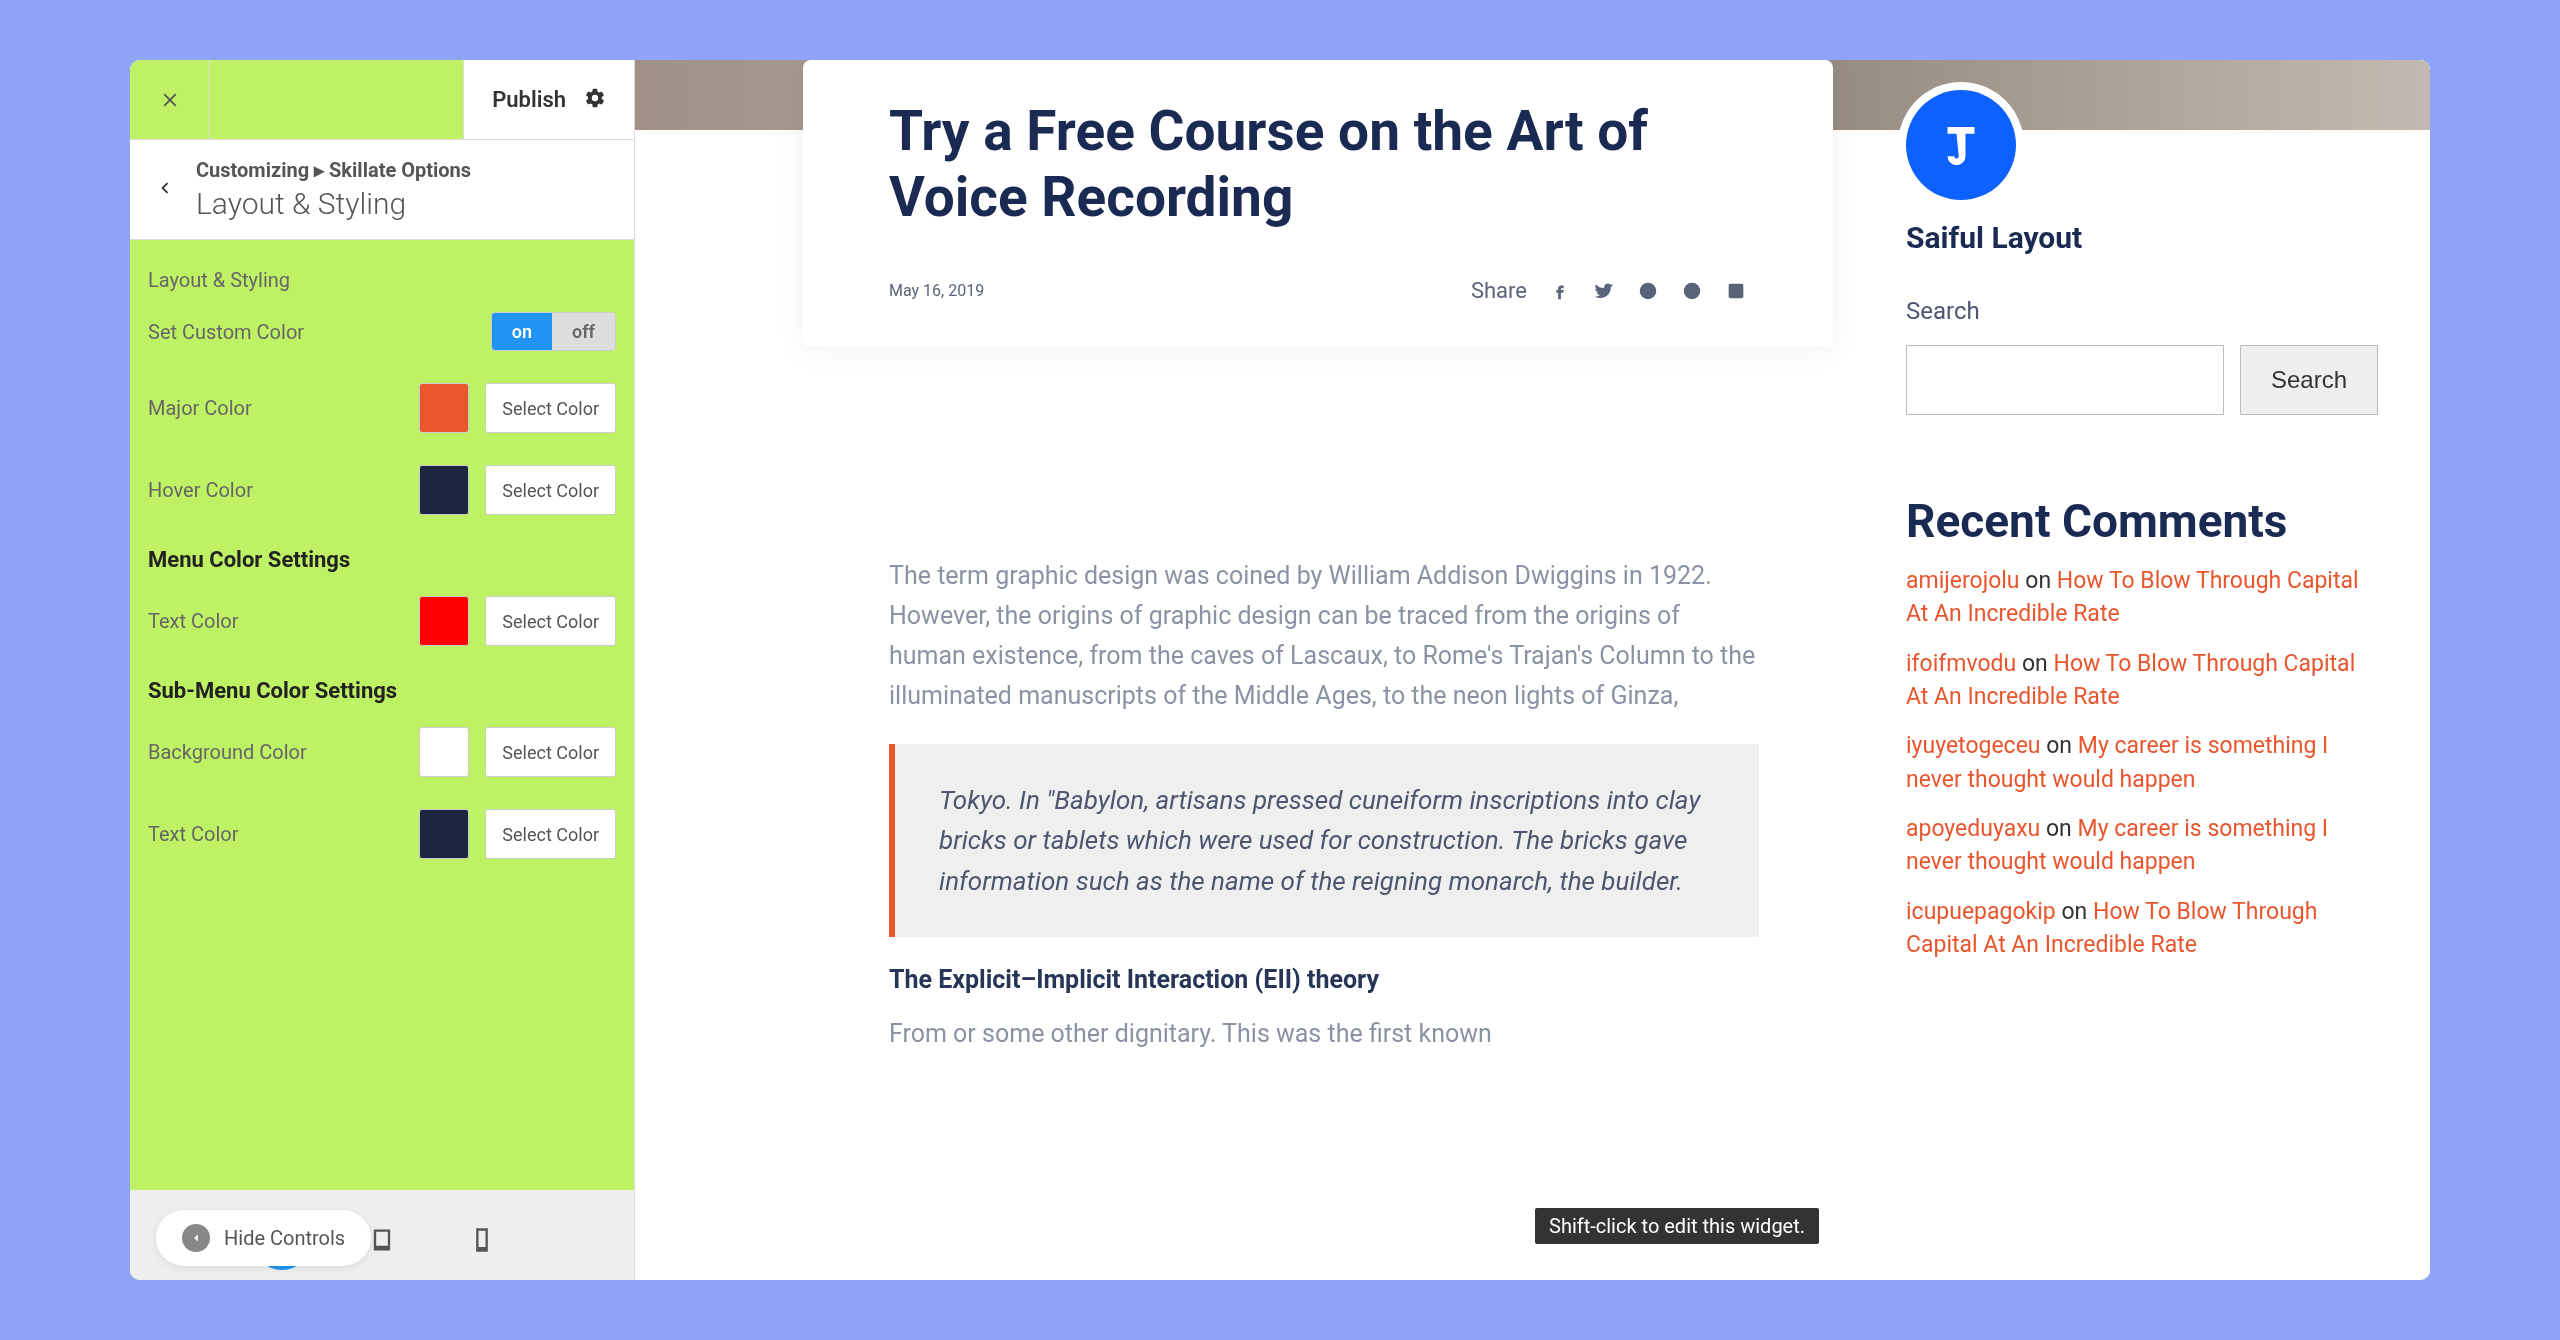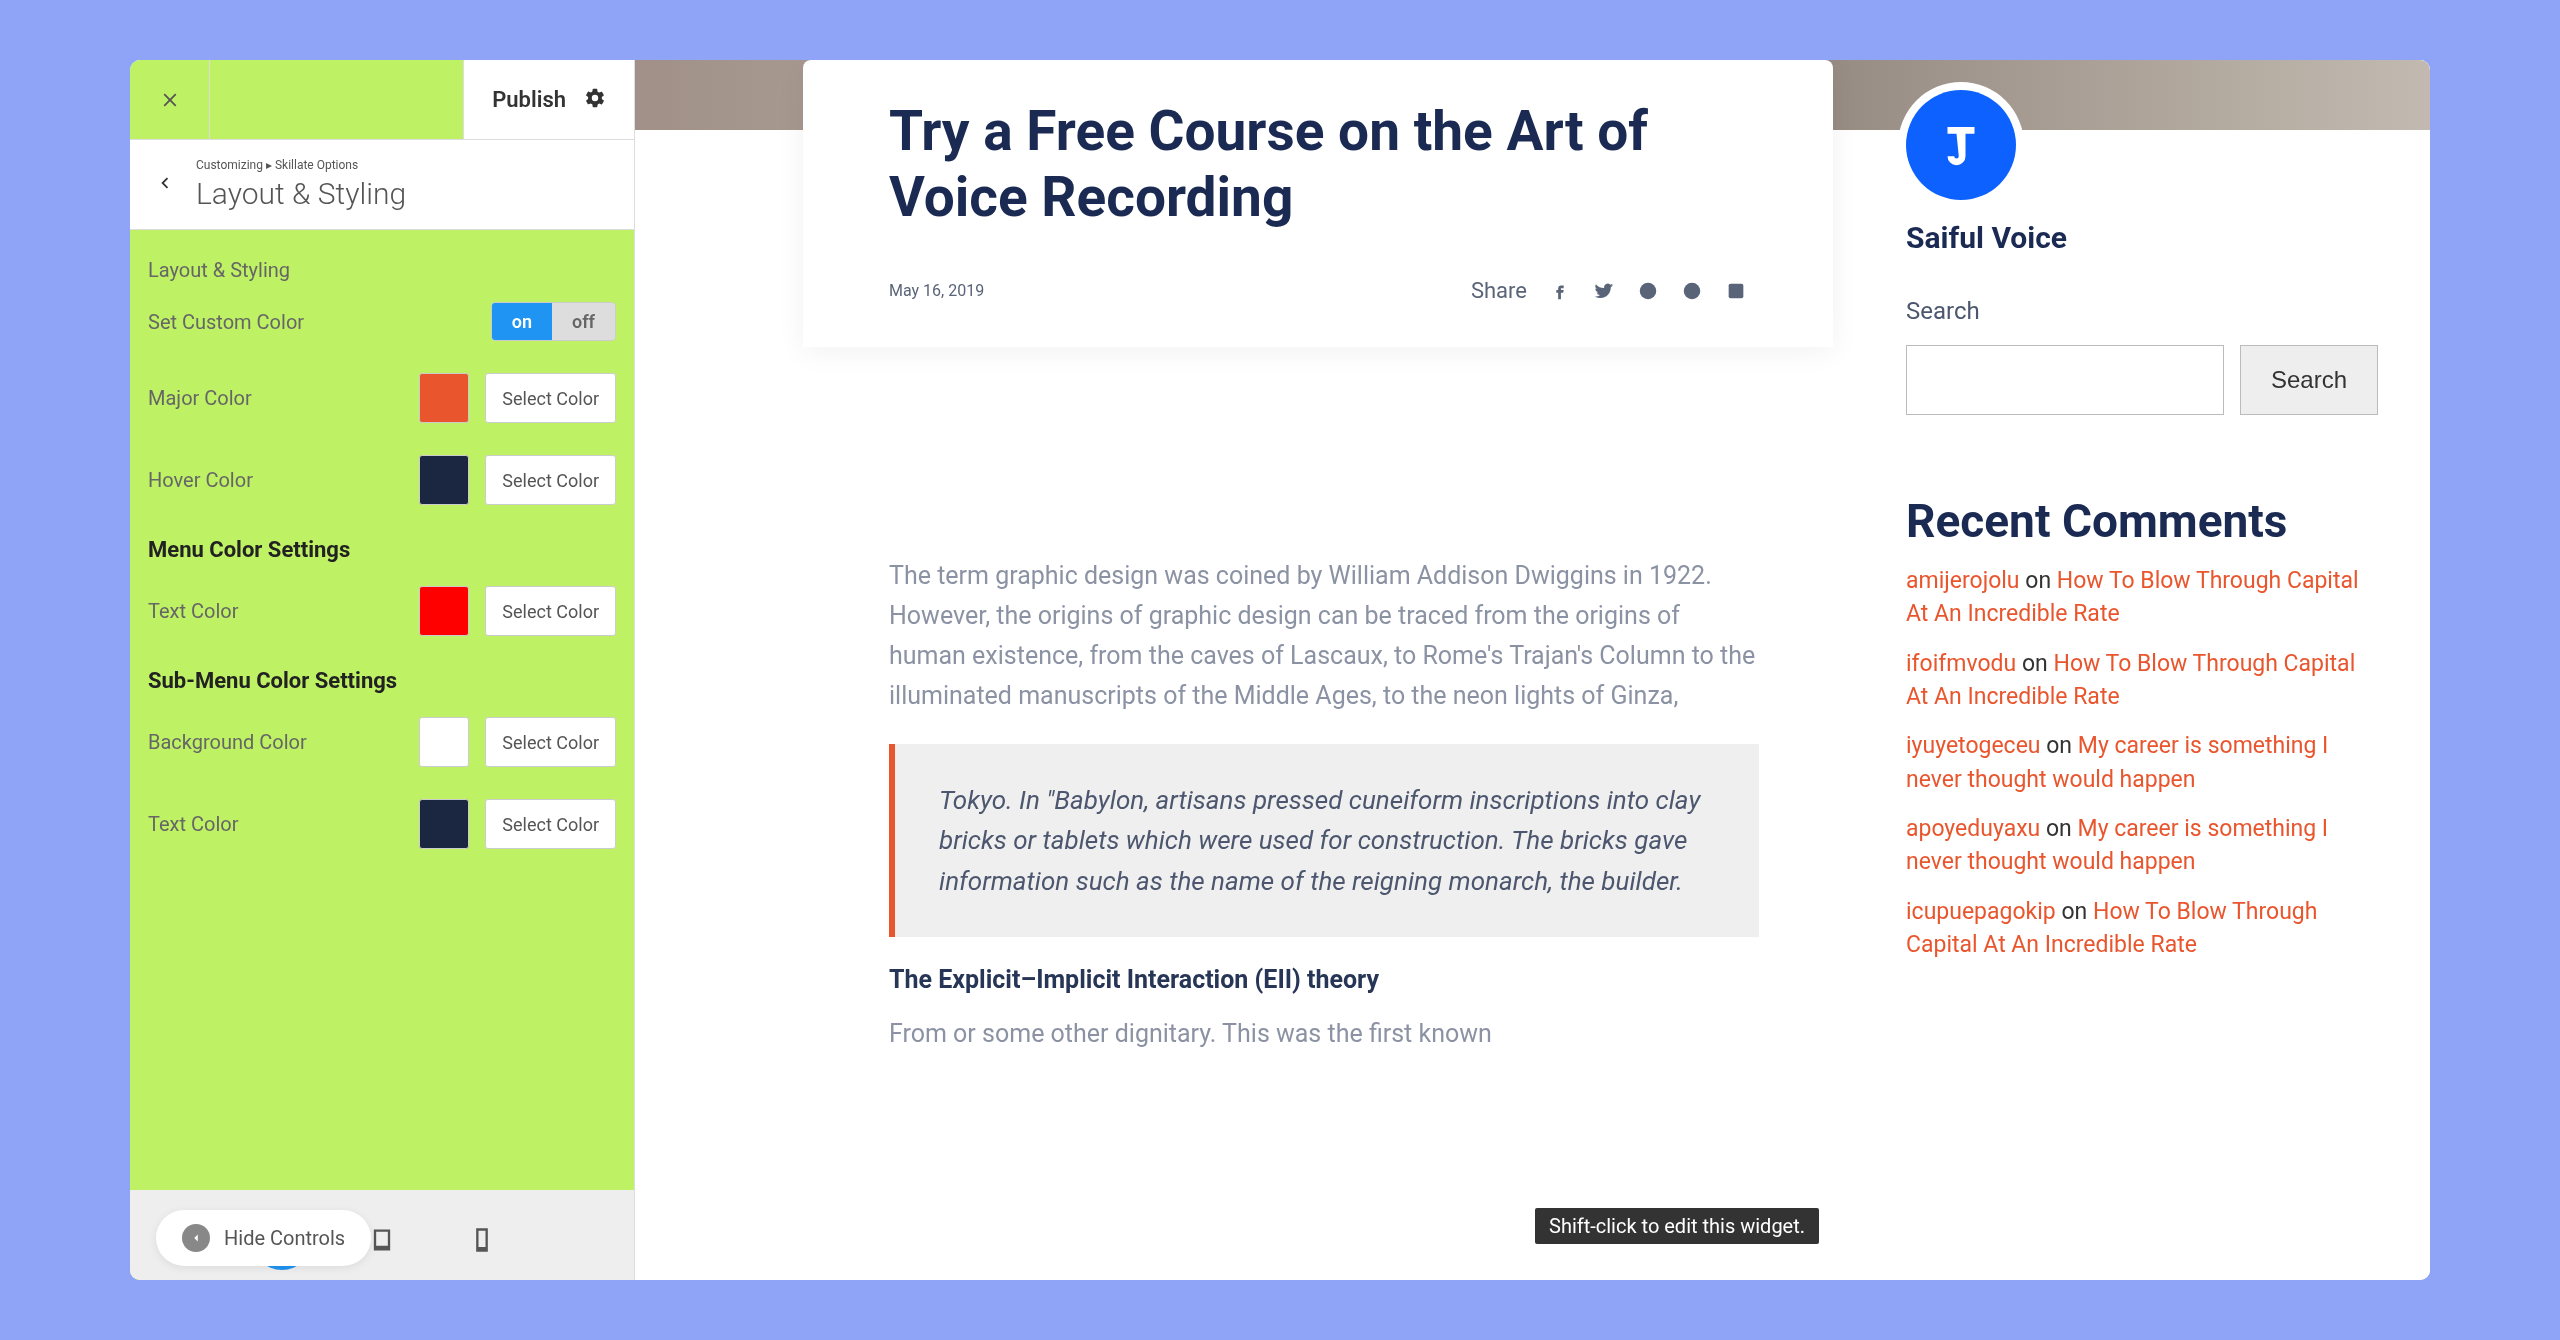--- a/index.html
+++ b/index.html
@@ -41,21 +41,21 @@
 .publish-text { font-size: 22px; font-weight: 600; color: #333; }
 .gear-icon svg { width: 22px; height: 22px; fill: #333; }
 
 .breadcrumb-row {
   background: #fff; display: flex; align-items: center; border-bottom: 1px solid #ddd;
   padding: 18px 24px; gap: 20px;
 }
 .back-btn { cursor: pointer; }
 .back-btn svg { width: 22px; height: 22px; fill: #333; }
 .crumb-stack { display: flex; flex-direction: column; gap: 4px; }
-.crumb-path { font-size: 12px; color: #555; }
+.crumb-path { font-size: 20px; color: #555; font-weight: bold; }
 .crumb-title { font-size: 30px; color: #555; font-weight: 300; }
 
 .panel-body { padding: 28px 18px; overflow-y: auto; flex: 1; }
 .section-label { font-size: 20px; color: #666; margin-bottom: 20px; }
 .section-heading { font-size: 22px; font-weight: 700; color: #222; margin: 30px 0 24px; }
 
 .row { display: flex; align-items: center; justify-content: space-between; margin-bottom: 32px; }
 .row-label { font-size: 20px; color: #666; }
 .toggle { display: flex; border-radius: 4px; overflow: hidden; border: 1px solid #ccc; }
 .toggle span { padding: 8px 20px; font-size: 18px; font-weight: 600; cursor: pointer; }
@@ -284,21 +284,21 @@
       <h3 class="body-h3">The Explicit–Implicit Interaction (EII) theory</h3>
       <p class="body-p">From or some other dignitary. This was the first known</p>
     </div>
 
     <div class="widget-col">
       <div class="avatar-circle">
         <svg viewBox="0 0 24 24">
             <path d="M6 4h12v3H6zM10 7h4v10a4 4 0 0 1-8 0h3a1 1 0 0 0 2 0z"></path>
           </svg>
       </div>
-      <div class="author-name">Saiful Voice</div>
+      <div class="author-name">Saiful Layout</div>
       <div class="search-label">Search</div>
       <div class="search-row">
         <input class="search-input" style="">
         <button class="search-btn">Search</button>
       </div>
       <div class="recent-title">Recent Comments</div>
       <div id="comments-list">
           <div class="comment-item"><span class="author">amijerojolu</span> <span class="on">on</span> <span class="post">How To Blow Through Capital At An Incredible Rate</span></div>
           <div class="comment-item"><span class="author">ifoifmvodu</span> <span class="on">on</span> <span class="post">How To Blow Through Capital At An Incredible Rate</span></div>
           <div class="comment-item"><span class="author">iyuyetogeceu</span> <span class="on">on</span> <span class="post">My career is something I never thought would happen</span></div>

